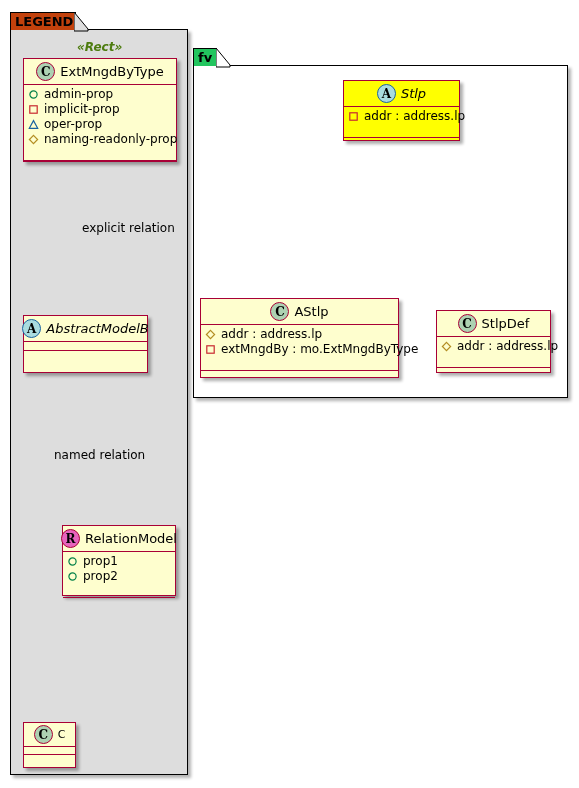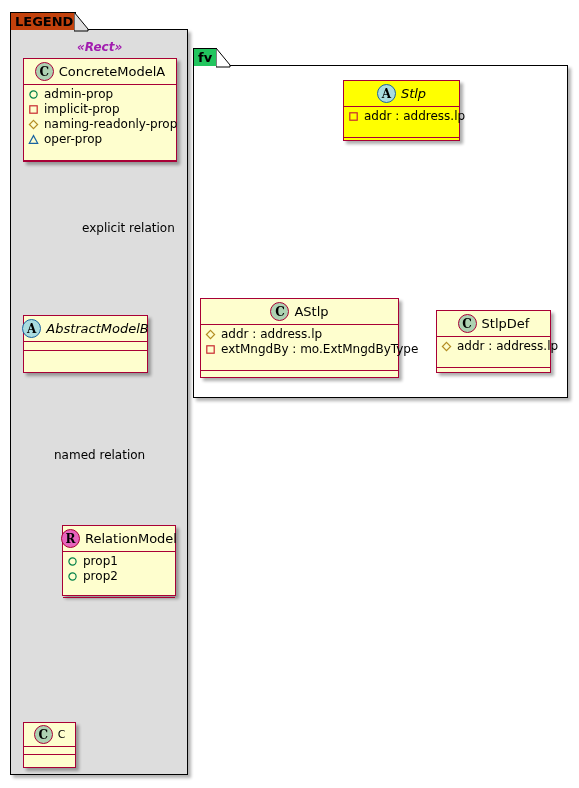--- a/index.html
+++ b/index.html
@@ -111,21 +111,21 @@
   .badge-R { background: #e763bd; border: 1px solid #a80036; color: #000000; }
 
   
   .vis { width: 11px; height: 11px; flex: 0 0 auto; display:inline-block; }
 
   .stereotype {
     position: absolute;
     font-size: 12px;
     font-style: italic;
     font-weight: bold;
-    color: #a21caf;
+    color: #4d7c0f;
     white-space: nowrap;
     z-index: 4;
   }
   .edge-label {
     position: absolute;
     font-size: 12px;
     color: #000000;
     white-space: nowrap;
     z-index: 6;
   }
@@ -184,46 +184,46 @@
       <line x1="466" y1="308" x2="414" y2="147" stroke="#a80036" stroke-width="1.4" marker-end="url(#genTri)"></line>
     </g>
   </svg>
 
   <div class="edge-label" style="left:82px; top:221px;">explicit relation</div>
   <div class="edge-label" style="left:54px; top:448px;">named relation</div>
 
   <div class="cls" style="left:23px; top:58px; width:154px; height:104px;">
     <div class="cls-header">
       <span class="badge badge-C">C</span>
-      <span class="cls-name">ConcreteModelA</span>
+      <span class="cls-name">ExtMngdByType</span>
     </div>
     <div class="cls-section">
       <div class="member">
         <svg class="vis" viewBox="0 0 11 11">
           <circle cx="5.5" cy="5.5" r="3.6" fill="none" stroke="#038048" stroke-width="1.2"></circle>
         </svg>
         <span>admin-prop</span>
       </div>
       <div class="member">
         <svg class="vis" viewBox="0 0 11 11">
           <rect x="1.8" y="1.8" width="7.4" height="7.4" fill="none" stroke="#c82930" stroke-width="1.2"></rect>
         </svg>
         <span>implicit-prop</span>
       </div>
       <div class="member">
         <svg class="vis" viewBox="0 0 11 11">
+          <polygon points="5.5,1.6 9.7,9.3 1.3,9.3" fill="none" stroke="#1963a0" stroke-width="1.2"></polygon>
+        </svg>
+        <span>oper-prop</span>
+      </div>
+      <div class="member">
+        <svg class="vis" viewBox="0 0 11 11">
           <polygon points="5.5,1.4 9.6,5.5 5.5,9.6 1.4,5.5" fill="none" stroke="#b38d22" stroke-width="1.2"></polygon>
         </svg>
         <span>naming-readonly-prop</span>
-      </div>
-      <div class="member">
-        <svg class="vis" viewBox="0 0 11 11">
-          <polygon points="5.5,1.6 9.7,9.3 1.3,9.3" fill="none" stroke="#1963a0" stroke-width="1.2"></polygon>
-        </svg>
-        <span>oper-prop</span>
       </div>
     </div>
     <div class="cls-section empty last"></div>
   </div>
 
   <div class="cls" style="left:23px; top:315px; width:125px; height:58px;">
     <div class="cls-header">
       <span class="badge badge-A">A</span>
       <span class="cls-name italic">AbstractModelB</span>
     </div>

